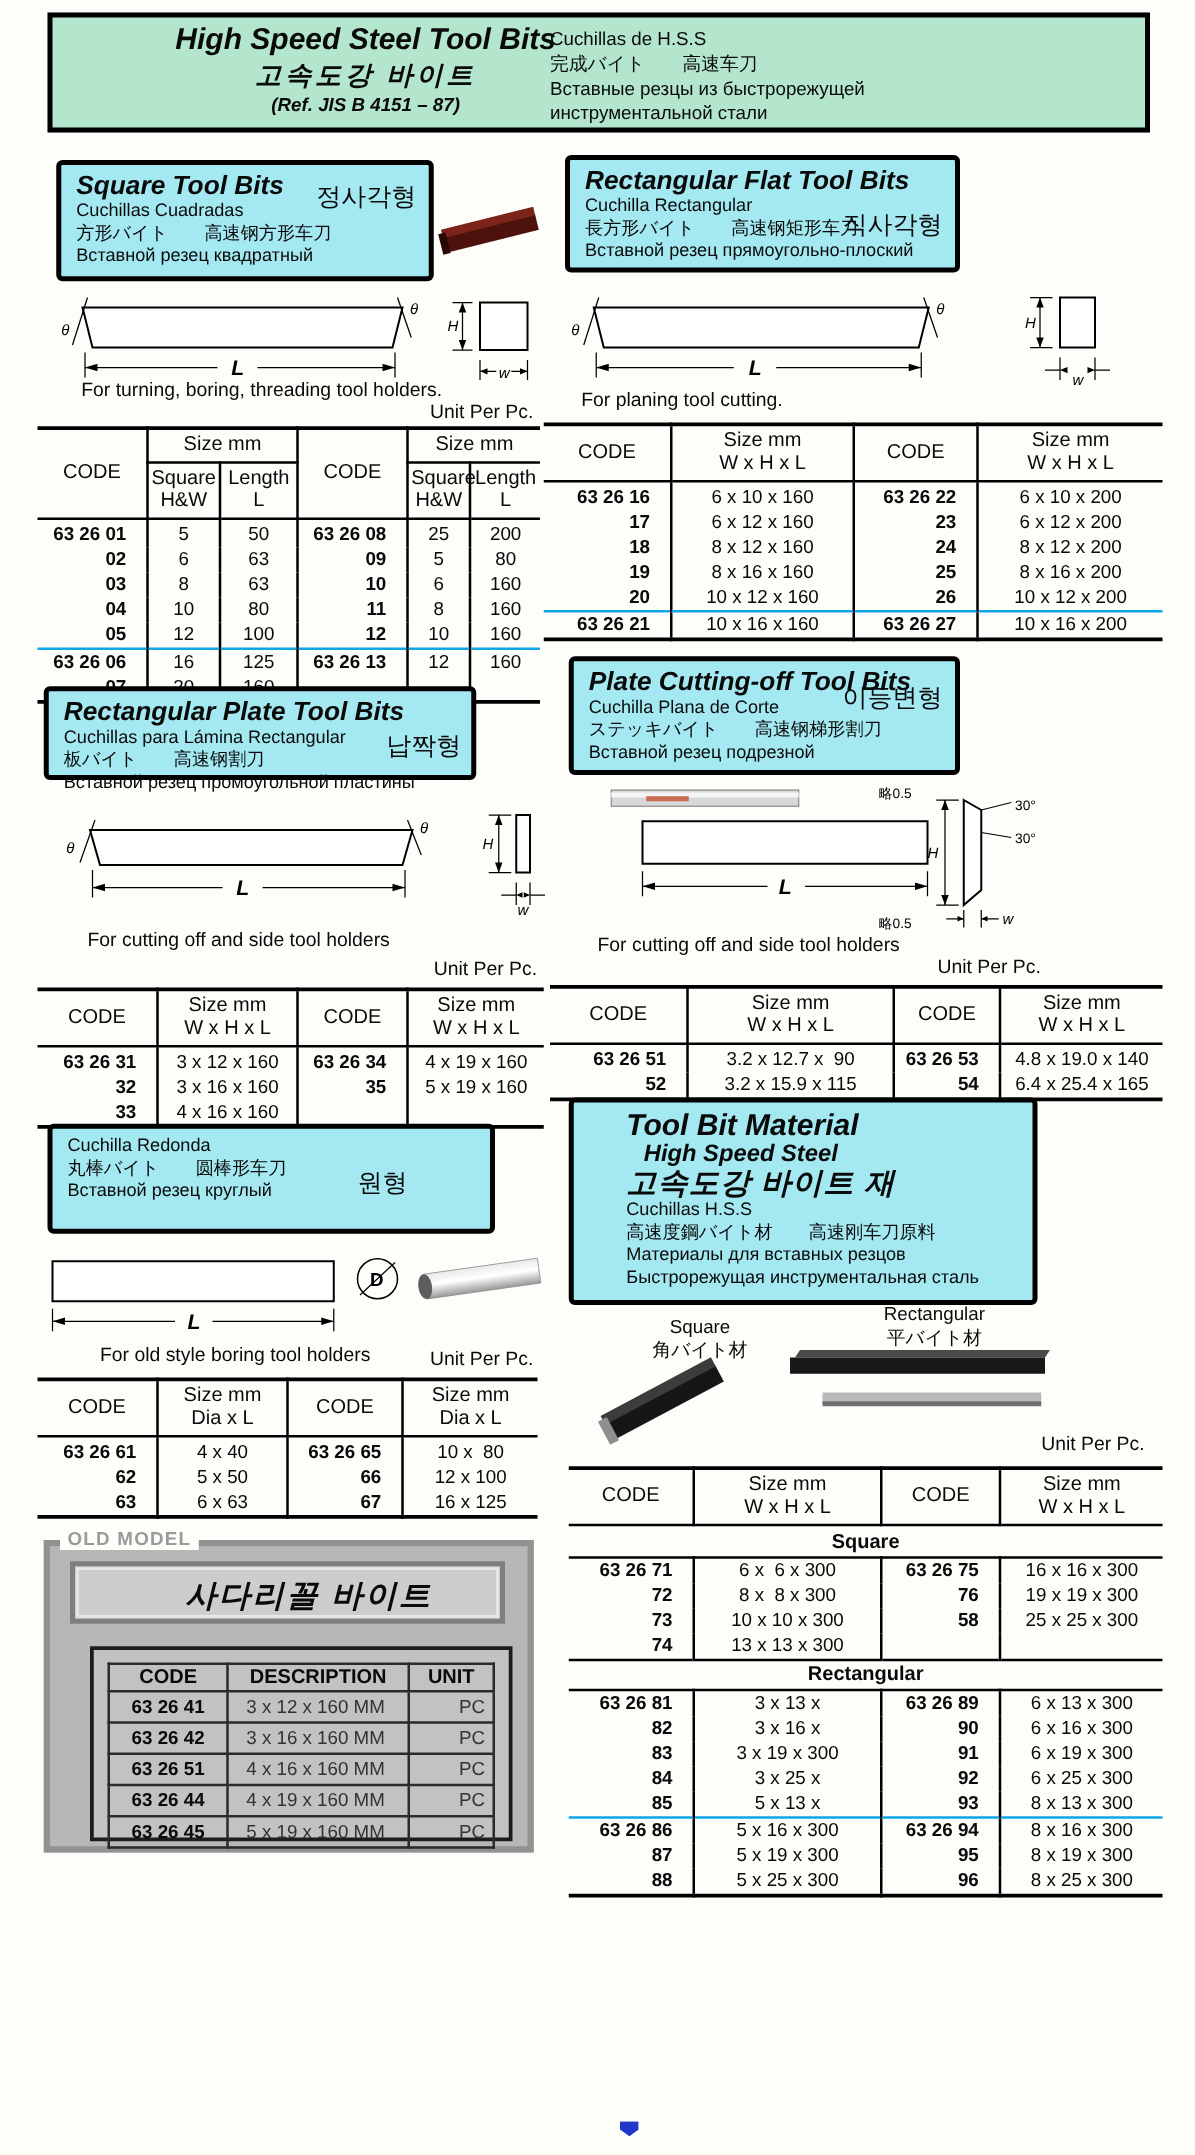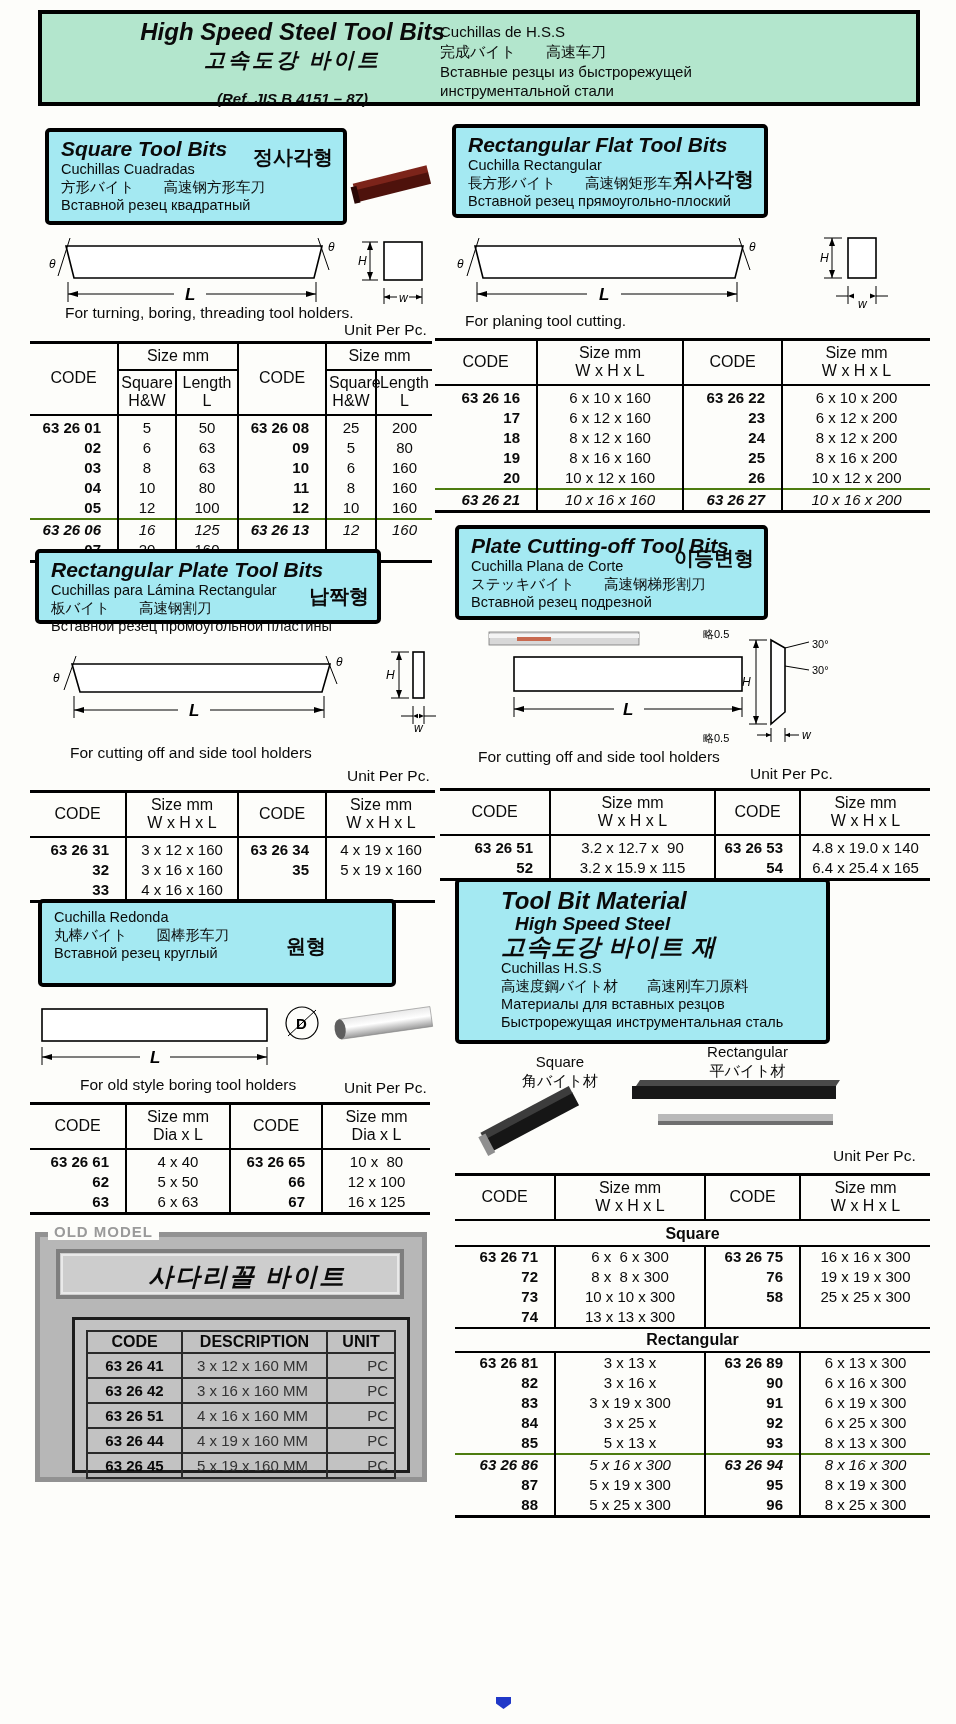--- a/index.html
+++ b/index.html
@@ -12,50 +12,50 @@
   }
   
   .main-header {
     position:absolute; left:38px; top:10px; width:882px; height:96px;
     background:#b3e6cd; border:4px solid #000; box-sizing:border-box;
   }
   .mh-left { position:absolute; left:78px; top:5px; width:345px; text-align:center;
              font-style:italic; font-weight:bold; }
   .mh-title { font-size:24px; line-height:1.1; }
   .mh-kr { font-size:21px; letter-spacing:3px; margin-top:1px; }
-  .mh-ref { font-size:15px; margin-top:16px; }
+  .mh-ref { font-size:15px; margin-top:2px; }
   .mh-right { position:absolute; left:398px; top:8px; font-size:15px; line-height:1.32; }
 
   .sec-box {
     position:absolute; background:#a4e9f2; border:4px solid #000; border-radius:5px;
     box-sizing:border-box; padding:6px 12px;
   }
   .sec-title { font-style:italic; font-weight:bold; font-size:21px; line-height:1.08; white-space:nowrap; }
   .sec-line  { font-size:14.5px; line-height:1.24; white-space:nowrap; }
-  .sec-kr    { position:absolute; font-weight:bold; font-size:20px; }
+  .sec-kr    { position:absolute; font-weight:normal; font-size:20px; }
 
   .note { position:absolute; font-size:15.5px; }
   .unit { position:absolute; font-size:15.5px; }
 
   
   .cat-table {
     position:absolute; border-collapse:collapse; table-layout:fixed;
     border-top:3px solid #000; border-bottom:3px solid #000;
   }
   .cat-table th {
     font-weight:normal; font-size:16px; white-space:pre-line; line-height:1.12;
     padding:3px 2px 4px; border-bottom:2px solid #000; vertical-align:middle;
   }
   .cat-table th, .cat-table td { border-left:2px solid #000; border-right:2px solid #000; }
   .cat-table th:first-child, .cat-table td:first-child { border-left:none; }
   .cat-table th:last-child,  .cat-table td:last-child  { border-right:none; }
   .cat-table tbody td { font-size:15px; height:20px; padding:0 4px; white-space:pre; }
   .cat-table td.code { font-weight:bold; text-align:right; padding-right:16px; }
   .cat-table td.size { text-align:center; }
-  .cat-table tr.sep td { border-top:2px solid #4d7c0f;font-style:italic; }
+  .cat-table tr.sep td { border-top:2px solid #0ea5e9; }
   .cat-table td.band { border-top:2px solid #000; border-bottom:2px solid #000;
                        font-weight:bold; text-align:center; font-size:16px; height:22px; }
   .cat-table tbody tr:first-child td { padding-top:2px; }
 
   
   .diag { position:absolute; }
   .diag line { stroke:#000; stroke-width:1; }
   .diag polygon { fill:#000; }
   .diag polygon.shape, .diag rect.shape { fill:#ffffff; stroke:#000; stroke-width:1.6; }
   .dtext { font-size:12px; font-style:italic; fill:#000; }

